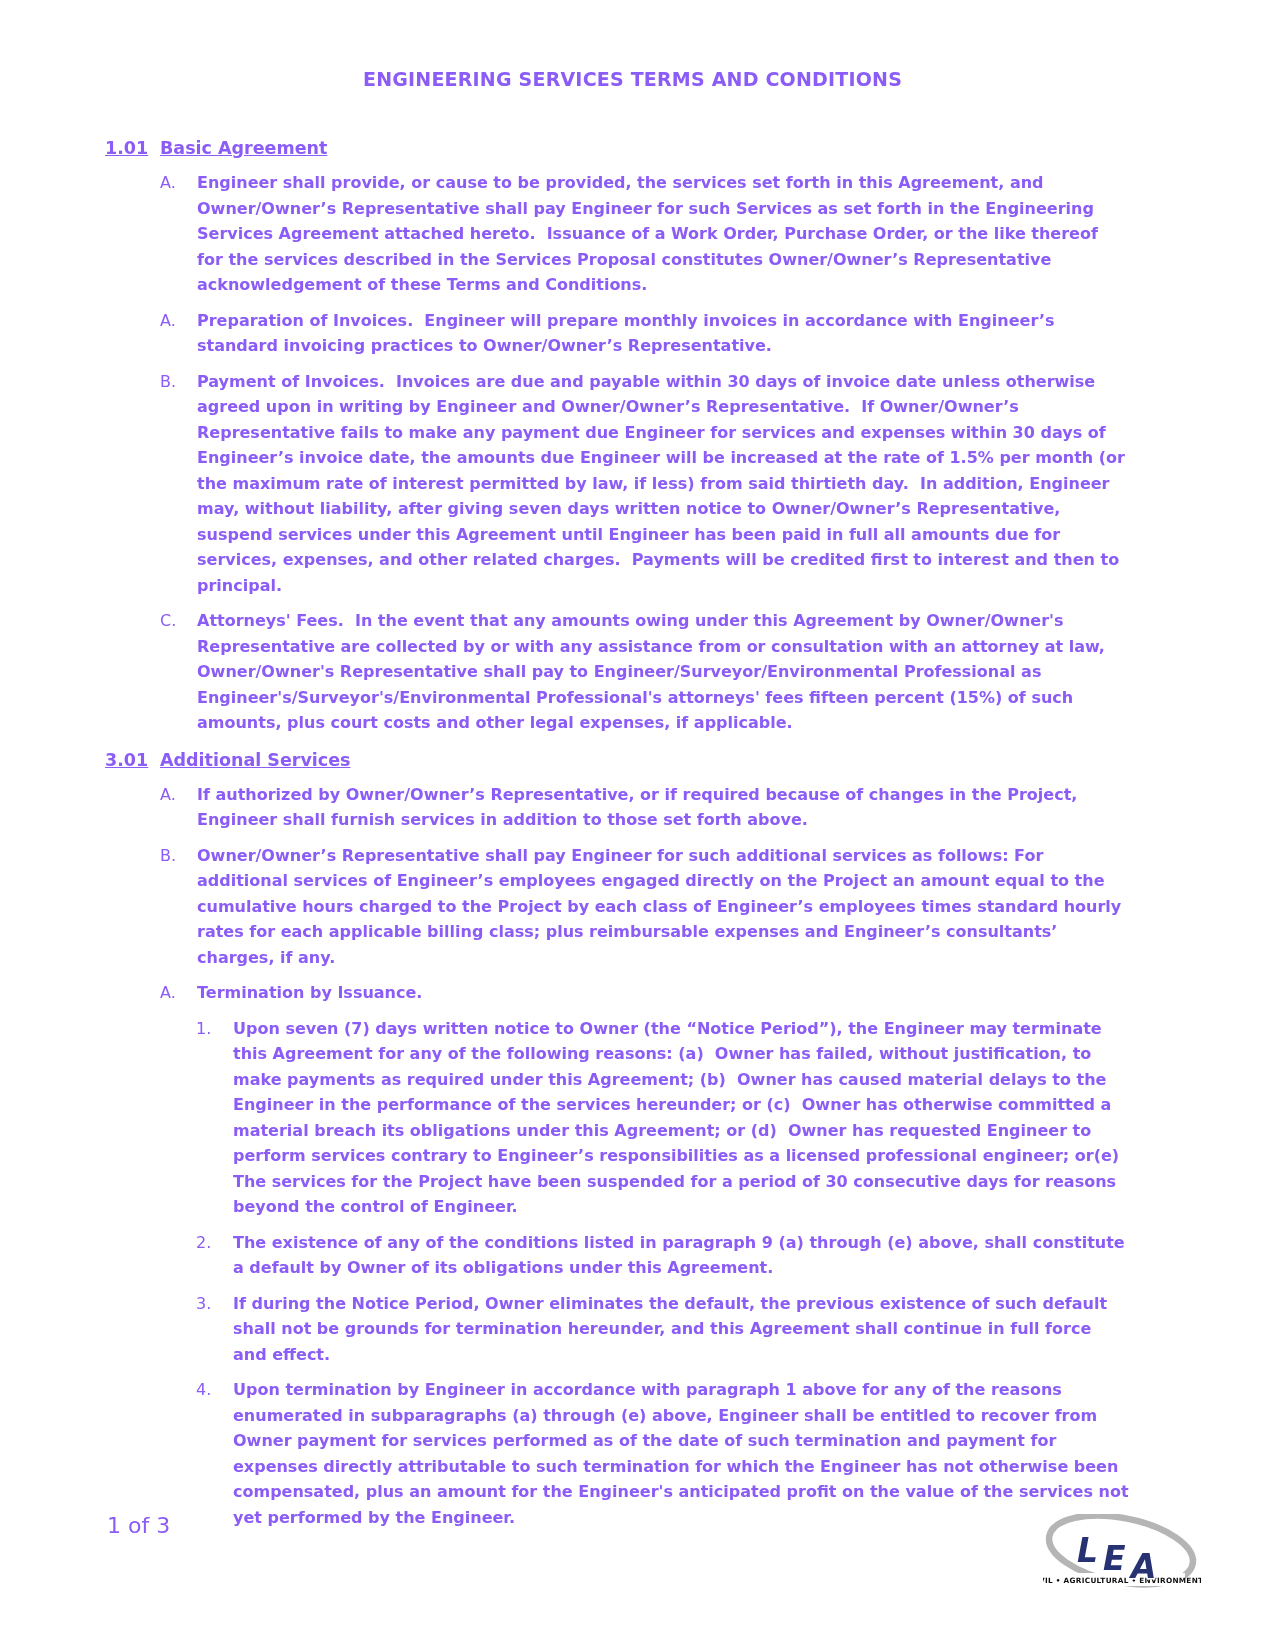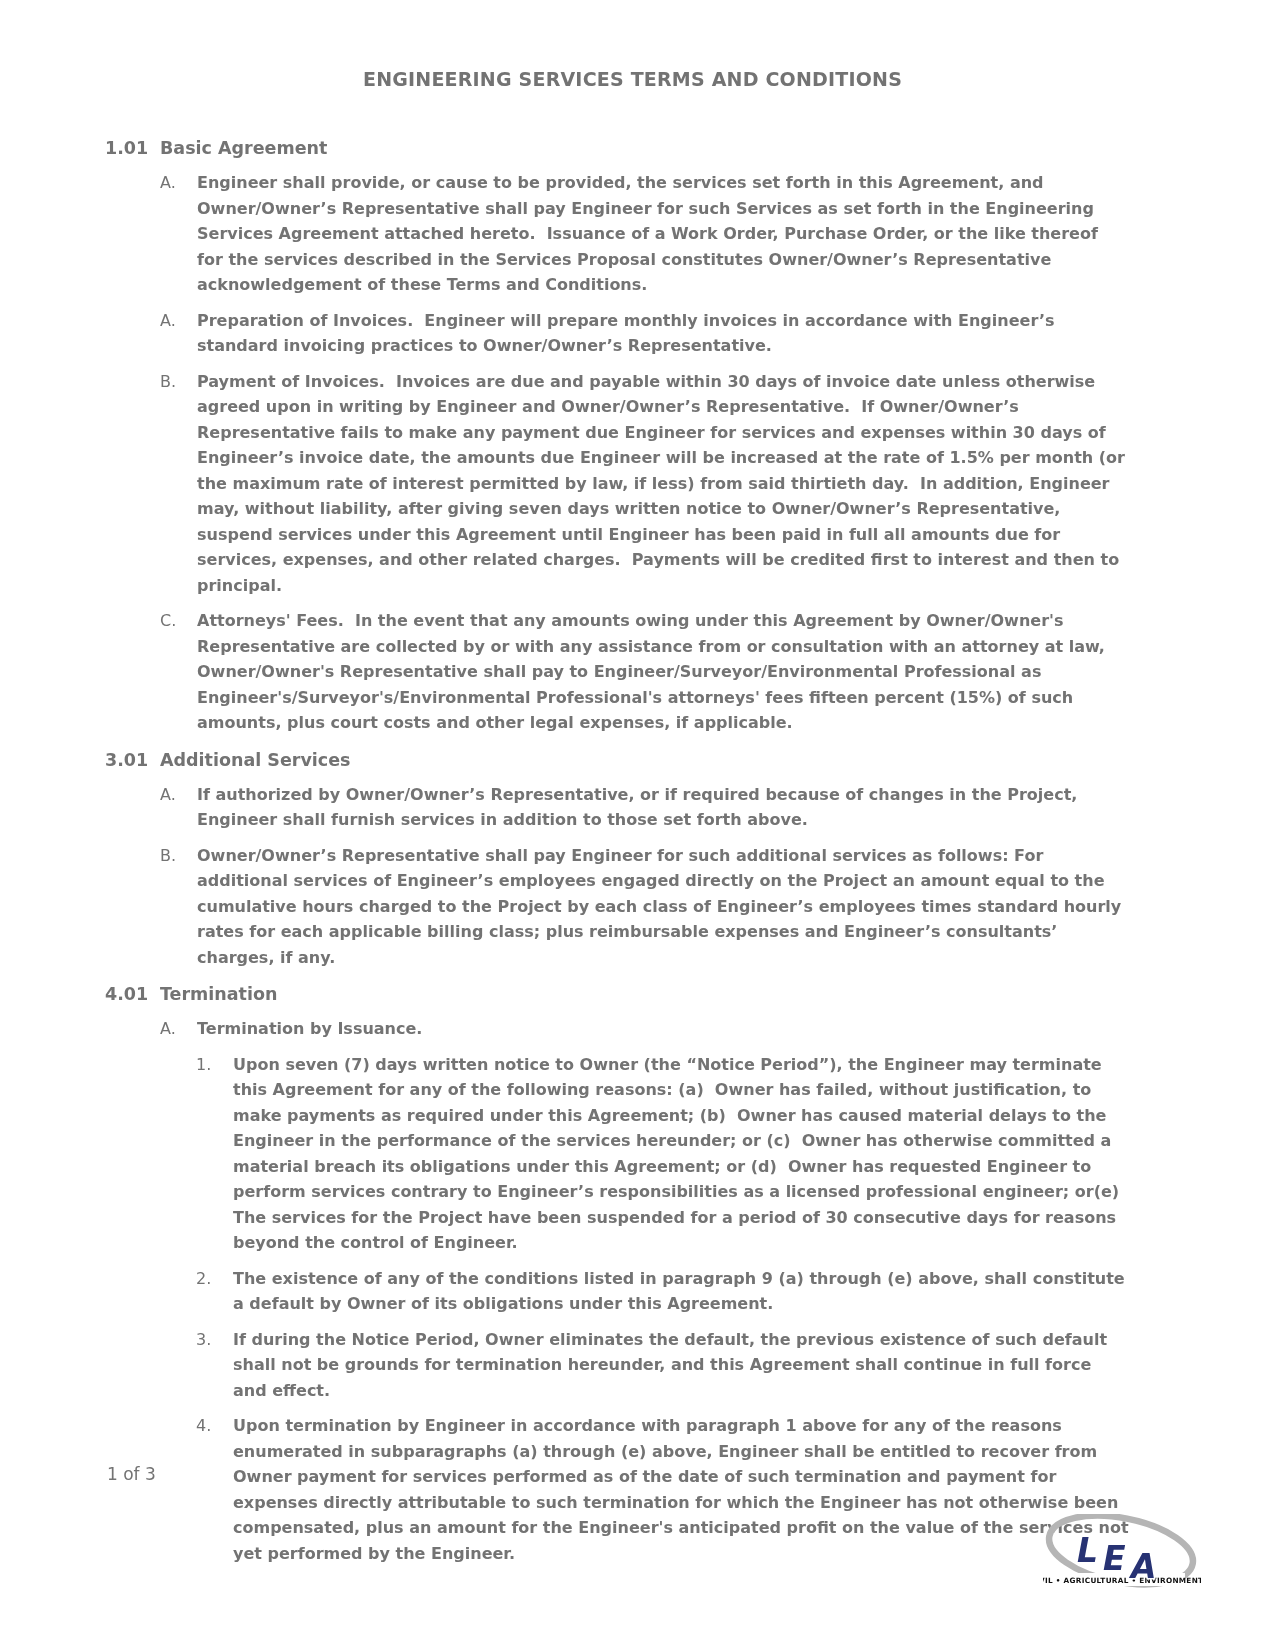--- a/index.html
+++ b/index.html
@@ -3,38 +3,39 @@
 <meta charset="utf-8">
 <style>
   * { margin: 0; padding: 0; box-sizing: border-box; }
   html, body { background: #ffffff; }
   .page {
     width: 1275px;
     height: 1651px;
     background: #ffffff;
     position: relative;
     overflow: hidden;
-    color: #737373;
+    color: #8b5cf6;
     font-family: "DejaVu Sans", "Liberation Sans", sans-serif;
     padding: 66px 115px 0 105px;
   }
   .doc-title {
     text-align: center;
     font-size: 19px;
     font-weight: 700;
     letter-spacing: 0.2px;
     line-height: 26px;
     margin-bottom: 44px;
   }
   .sec-head {
     display: flex;
     margin: 12px 0 5px 0;
     font-weight: 700;
     font-size: 17.5px;
     line-height: 24px;
+    text-decoration: underline;
   }
   .sec-num { width: 55px; flex: none; }
   .sec.gap-before { }
   .item {
     display: flex;
     margin: 10px 0 10px 55px;
   }
   .subitem {
     display: flex;
     margin: 10px 0 10px 91px;
@@ -50,22 +51,22 @@
     max-width: 930px;
     font-size: 16px;
     line-height: 25.5px;
     white-space: pre-wrap;
     font-weight: bold;
   }
   .subitem .itext { max-width: 896px; }
   .footer-pagenum {
     position: absolute;
     left: 107px;
-    top: 1462px;
-    font-size: 17px;
+    top: 1514px;
+    font-size: 22px;
     line-height: 24px;
   }
   .logo-wrap {
     position: absolute;
     left: 1043px;
     top: 1514px;
     width: 158px;
     height: 84px;
   }
 </style>
@@ -113,24 +114,20 @@
         <span class="ilabel">A.</span>
         <p class="itext">If authorized by Owner/Owner’s Representative, or if required because of changes in the Project, Engineer shall furnish services in addition to those set forth above.</p>
       </div>
       <div class="item">
         <span class="ilabel">B.</span>
         <p class="itext">Owner/Owner’s Representative shall pay Engineer for such additional services as follows: For additional services of Engineer’s employees engaged directly on the Project an amount equal to the cumulative hours charged to the Project by each class of Engineer’s employees times standard hourly rates for each applicable billing class; plus reimbursable expenses and Engineer’s consultants’ charges, if any.</p>
       </div>
     </section>
 
     <section class="sec">
-      <div class="sec-head">
-        <span class="sec-num">4.01</span>
-        <span class="sec-title">Termination</span>
-      </div>
       <div class="item">
         <span class="ilabel">A.</span>
         <p class="itext">Termination by Issuance.</p>
       </div>
       <div class="subitem">
         <span class="ilabel">1.</span>
         <p class="itext">Upon seven (7) days written notice to Owner (the “Notice Period”), the Engineer may terminate this Agreement for any of the following reasons: (a)  Owner has failed, without justification, to make payments as required under this Agreement; (b)  Owner has caused material delays to the Engineer in the performance of the services hereunder; or (c)  Owner has otherwise committed a material breach its obligations under this Agreement; or (d)  Owner has requested Engineer to perform services contrary to Engineer’s responsibilities as a licensed professional engineer; or(e)  The services for the Project have been suspended for a period of 30 consecutive days for reasons beyond the control of Engineer.</p>
       </div>
       <div class="subitem">
         <span class="ilabel">2.</span>

